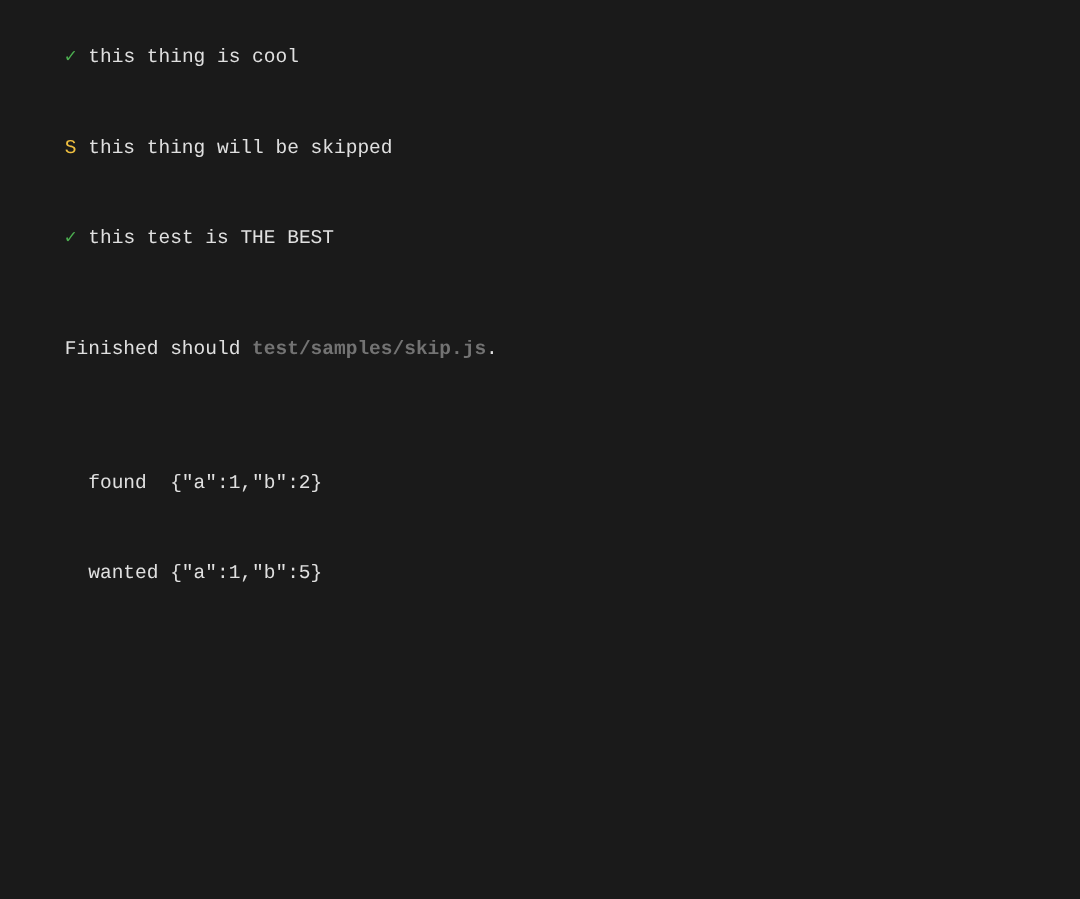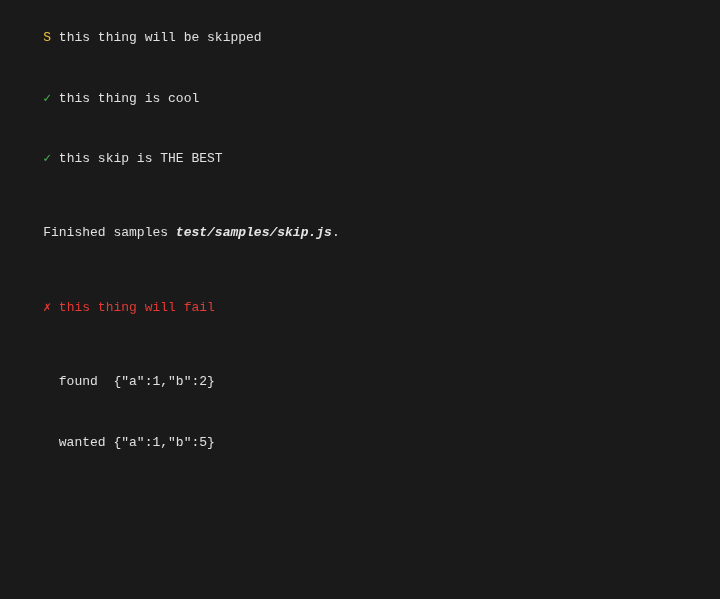--- a/index.html
+++ b/index.html
@@ -13,53 +13,50 @@
       font-size: 13px;
       line-height: 1.55;
       color: #e0e0e0;
       padding: 8px 12px;
       width: 720px;
       min-height: 599px;
     }
     .green { color: #4caf50; }
     .yellow { color: #f0c040; }
     .red { color: #e53935; }
-    .cyan { color: #e5e5e5; font-style: italic; }
+    .cyan { color: #737373; }
     .bold { font-weight: bold; }
     .line { white-space: pre; }
     .blank { height: 14px; }
   </style>
 </head>
 <body>
 
 <div>
 
   <div class="line">
+    <span class="green">✓</span><span> this thing is cool</span>
+  </div>
+
+  <div class="line">
     <span class="yellow">S</span><span> this thing will be skipped</span>
   </div>
 
   <div class="line">
-    <span class="green">✓</span><span> this thing is cool</span>
-  </div>
-
-  <div class="line">
-    <span class="green">✓</span><span> this skip is THE BEST</span>
+    <span class="green">✓</span><span> this test is THE BEST</span>
   </div>
 
   <div class="blank"></div>
 
   <div class="line">
-    <span>Finished samples </span><span class="bold cyan">test/samples/skip.js</span><span>.</span>
+    <span>Finished should </span><span class="bold cyan">test/samples/skip.js</span><span>.</span>
   </div>
 
   <div class="blank"></div>
 
-  <div class="line">
-    <span class="red">✗</span><span class="red"> this thing will fail</span>
-  </div>
 
   <div class="blank"></div>
 
 
   <div class="line">
     <span>  found  {"a":1,"b":2}</span>
   </div>
 
   <div class="line">
     <span>  wanted {"a":1,"b":5}</span>

